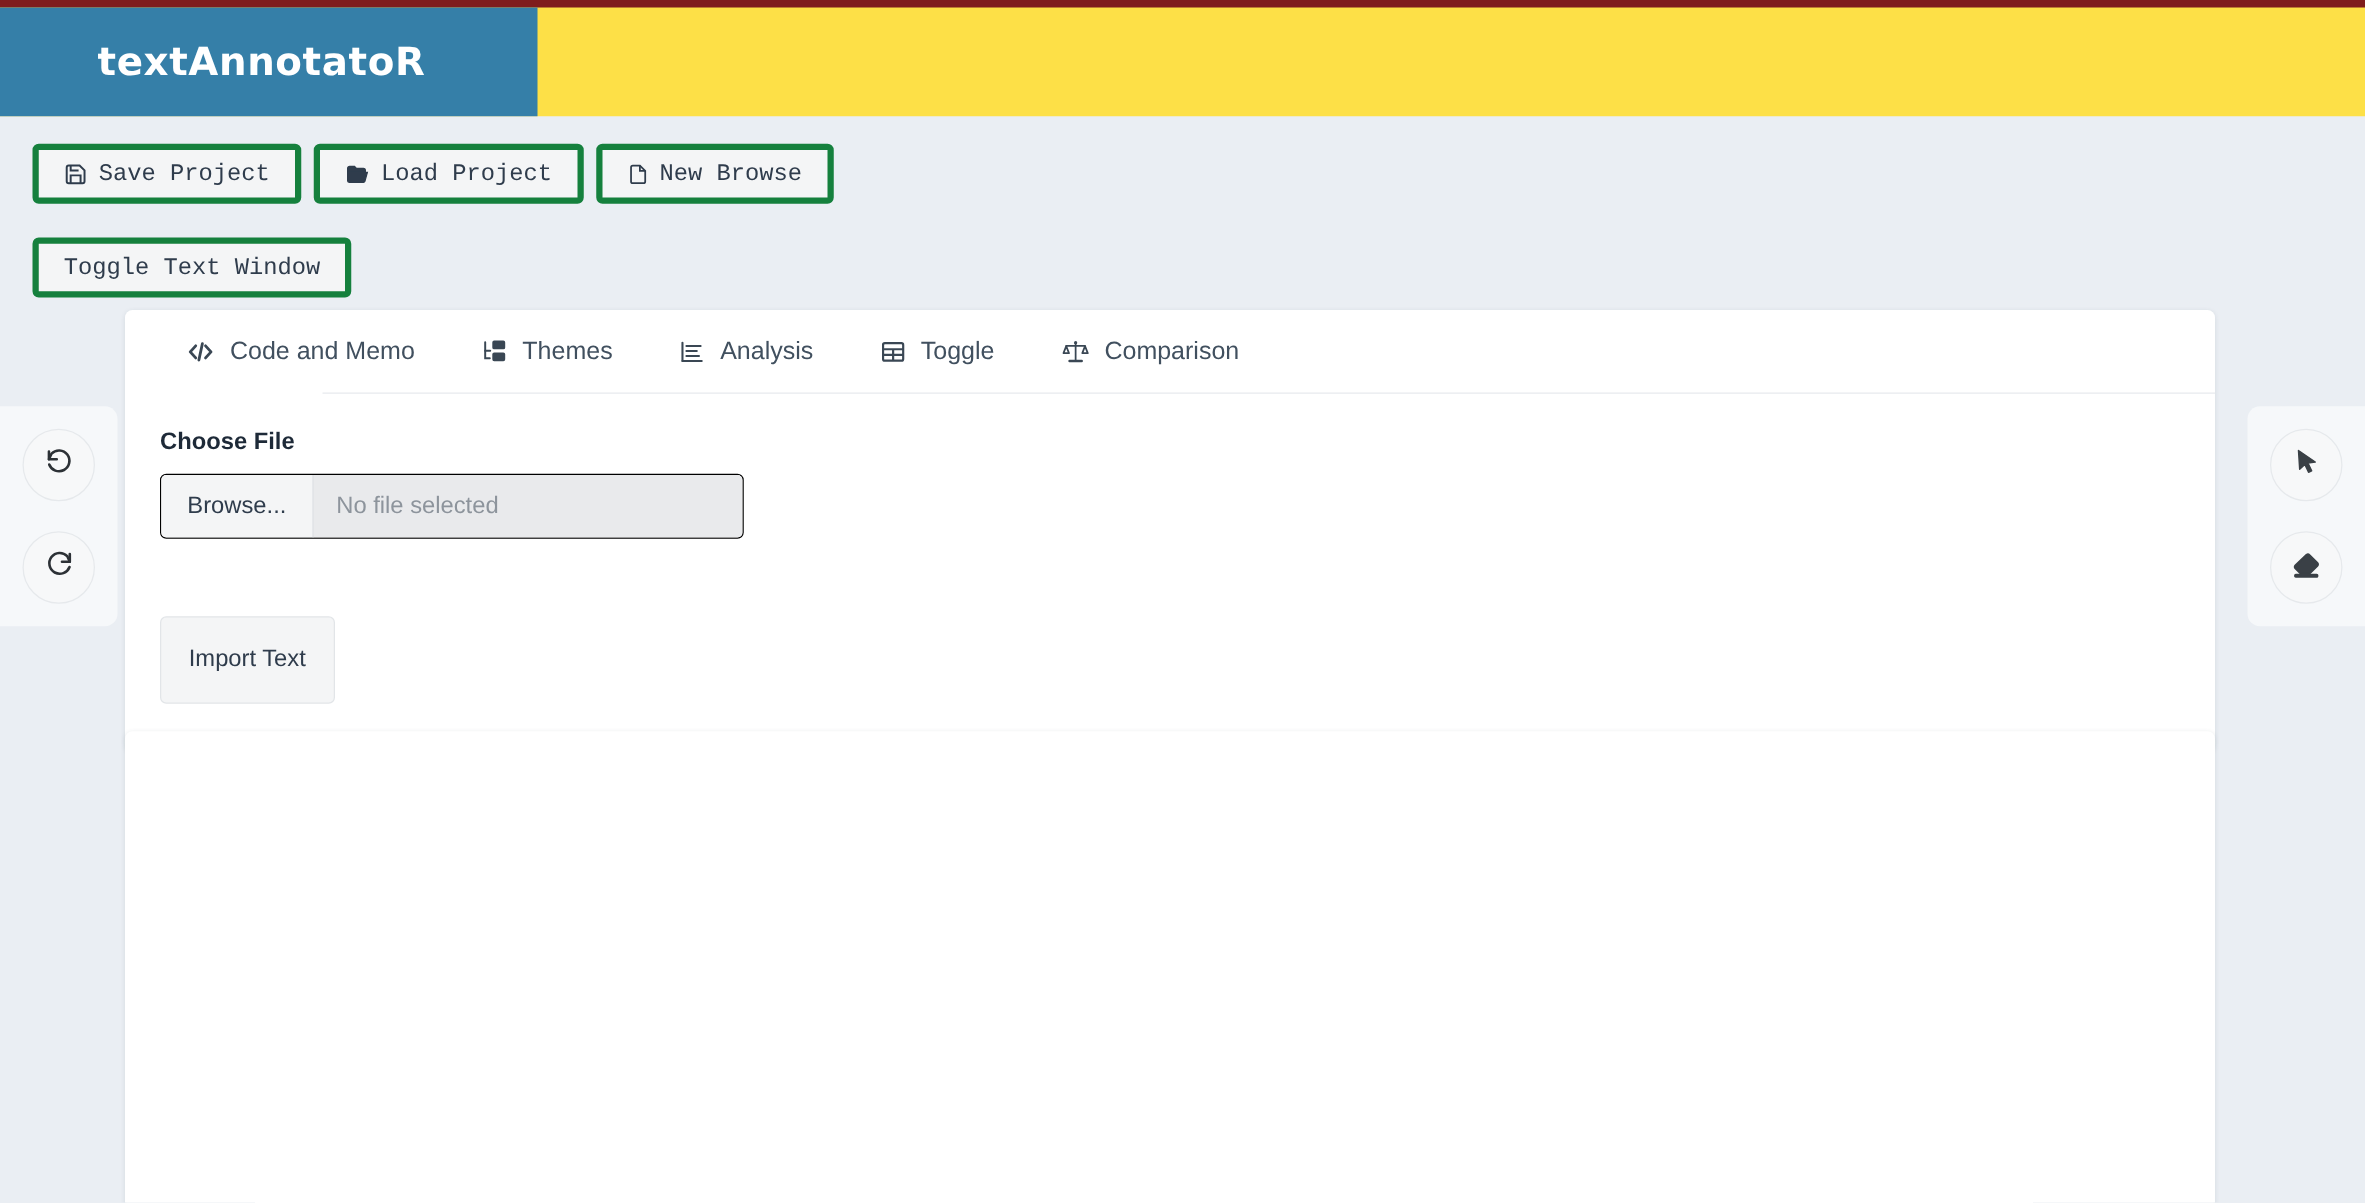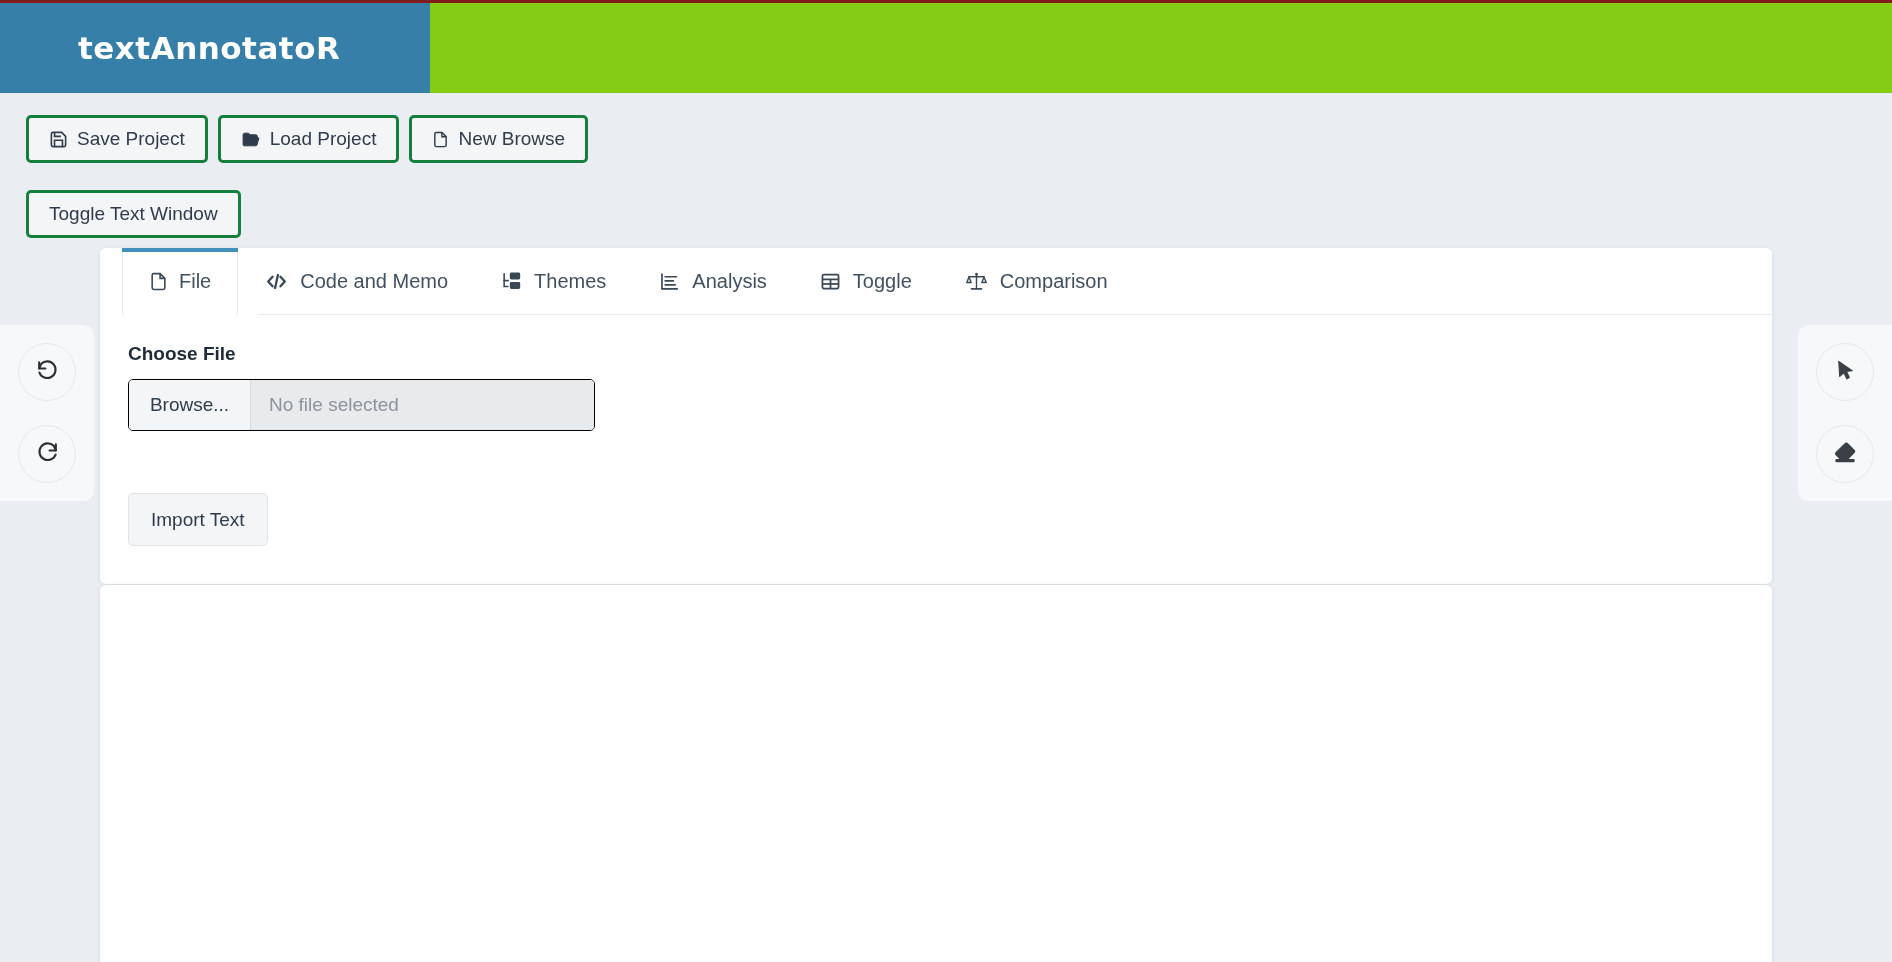--- a/index.html
+++ b/index.html
@@ -10,22 +10,22 @@
     background: #eaeef3;
     font-family: "Liberation Sans", sans-serif;
     color: #2c3e50;
   }
 
   
   #app-header {
     position: relative;
     width: 100%;
     height: 93px;
-    background: #84cc16;
-    border-top: 3px solid #7f1d1d;
+    background: #fde047;
+    border-top: 6px solid #7f1d1d;
     display: flex;
     align-items: center;
   }
   #app-header .brand-panel {
     width: 430px;
     height: 100%;
     background: #357fa8;
     display: flex;
     align-items: center;
     padding-left: 78px;
@@ -38,32 +38,32 @@
     letter-spacing: 0.5px;
   }
 
   
   #toolbar-area {
     padding: 22px 0 0 26px;
   }
   .btn-row { display: flex; gap: 10px; }
   .tool-btn {
     background: #f4f5f6;
-    border: 3px solid #15803d;
+    border: 5px solid #15803d;
     border-radius: 5px;
     padding: 0 20px;
     height: 48px;
     display: inline-flex;
     align-items: center;
     gap: 9px;
     font-size: 19px;
     color: #2f3c4c;
     cursor: pointer;
     white-space: nowrap;
-    font-family: Liberation Sans, sans-serif;
+    font-family: Liberation Mono, monospace;
   }
   #toggle-row { margin-top: 27px; }
   .tool-btn .ico { display: inline-flex; align-items: center; }
 
   
   #mid-region {
     position: relative;
     margin-top: 10px;
     height: 730px;
   }
@@ -172,21 +172,21 @@
   .file-name {
     flex: 1;
     background: #e9eaec;
     display: flex; align-items: center;
     padding-left: 18px;
     font-size: 19px;
     color: #8d949c;
   }
   #import-btn {
     margin-top: 62px;
-    height: 53px;
+    height: 70px;
     padding: 0 22px;
     font-size: 19px;
     background: #f4f5f6;
     border: 1px solid #e2e5e8;
     border-radius: 5px;
     color: #2f3c4c;
     cursor: pointer;
     display: inline-flex; align-items: center;
     font-family: "Liberation Sans", sans-serif;
   }
@@ -291,29 +291,20 @@
           <rect x="3" y="19.6" width="18" height="1.9" rx="0.6"></rect>
         </svg>
       </span>
     </div>
   </div>
 
   <div id="panel-card">
 
     <div id="tab-bar">
 
-      <div class="tab active">
-        <span class="tab-ico">
-          <svg width="19" height="21" viewBox="0 0 24 24" fill="none" stroke="#3a4754" stroke-width="2">
-            <path d="M14 2H6a2 2 0 0 0-2 2v16a2 2 0 0 0 2 2h12a2 2 0 0 0 2-2V8z"></path>
-            <polyline points="14 2 14 8 20 8"></polyline>
-          </svg>
-        </span>
-        <span>File</span>
-      </div>
 
       <div class="tab">
         <span class="tab-ico">
           <svg width="25" height="21" viewBox="0 0 24 24" fill="none" stroke="#3a4754" stroke-width="2.6" stroke-linecap="round" stroke-linejoin="round">
             <polyline points="7.5 6.5 2.5 12 7.5 17.5"></polyline>
             <polyline points="16.5 6.5 21.5 12 16.5 17.5"></polyline>
             <line x1="13.6" y1="4.5" x2="10.4" y2="19.5"></line>
           </svg>
         </span>
         <span>Code and Memo</span>

